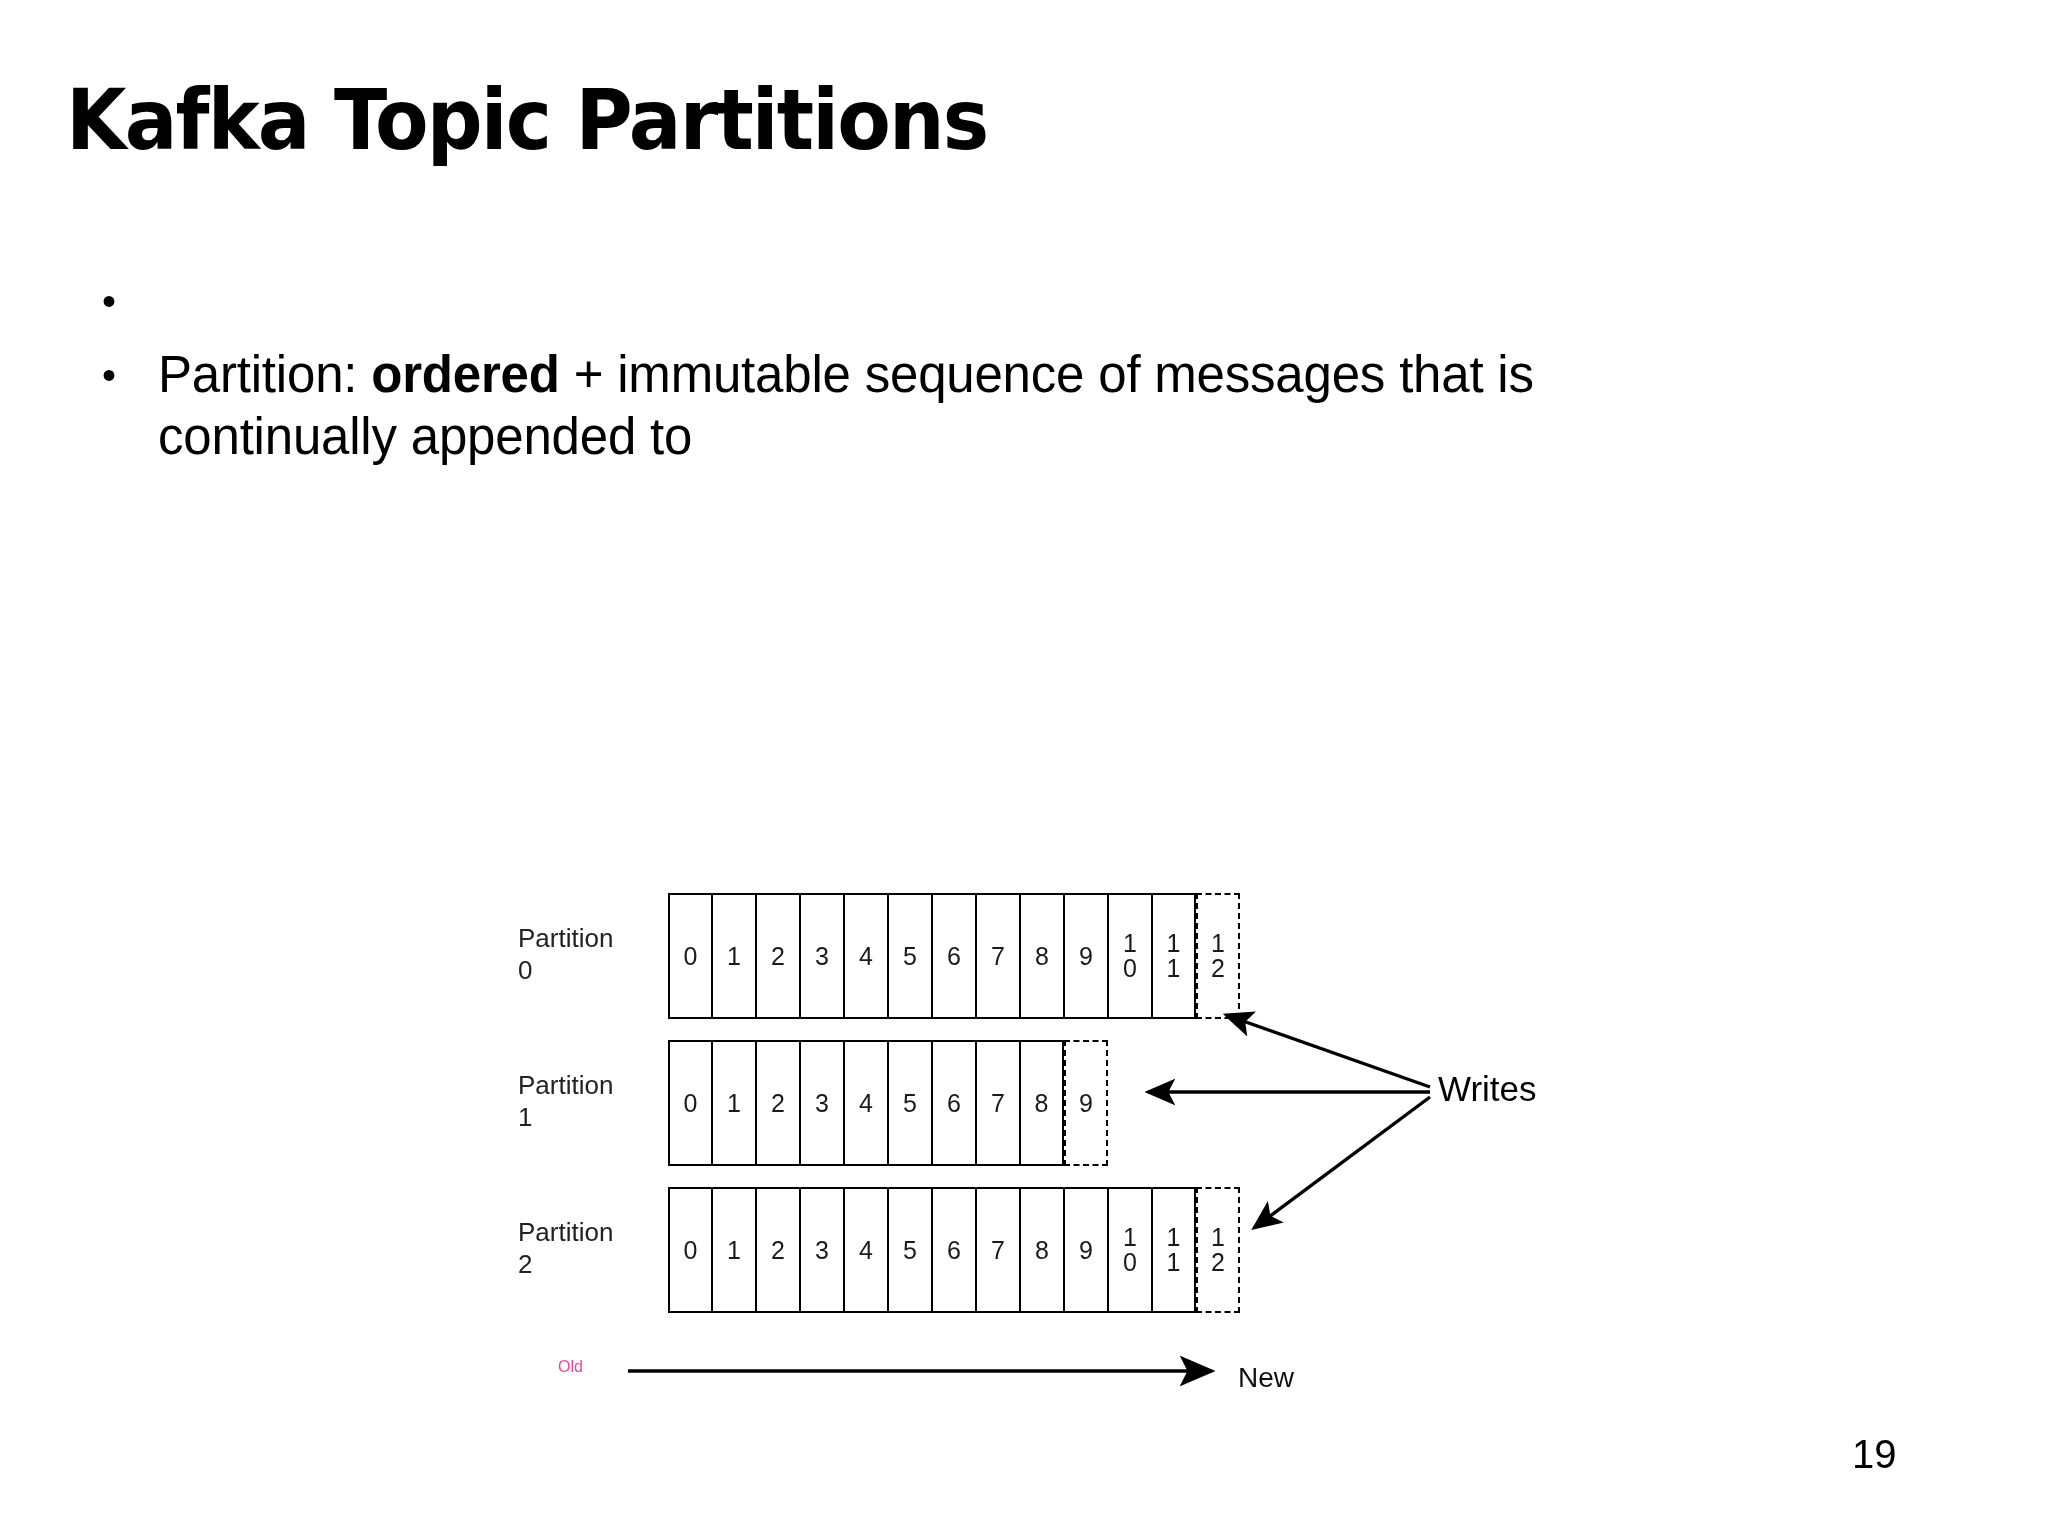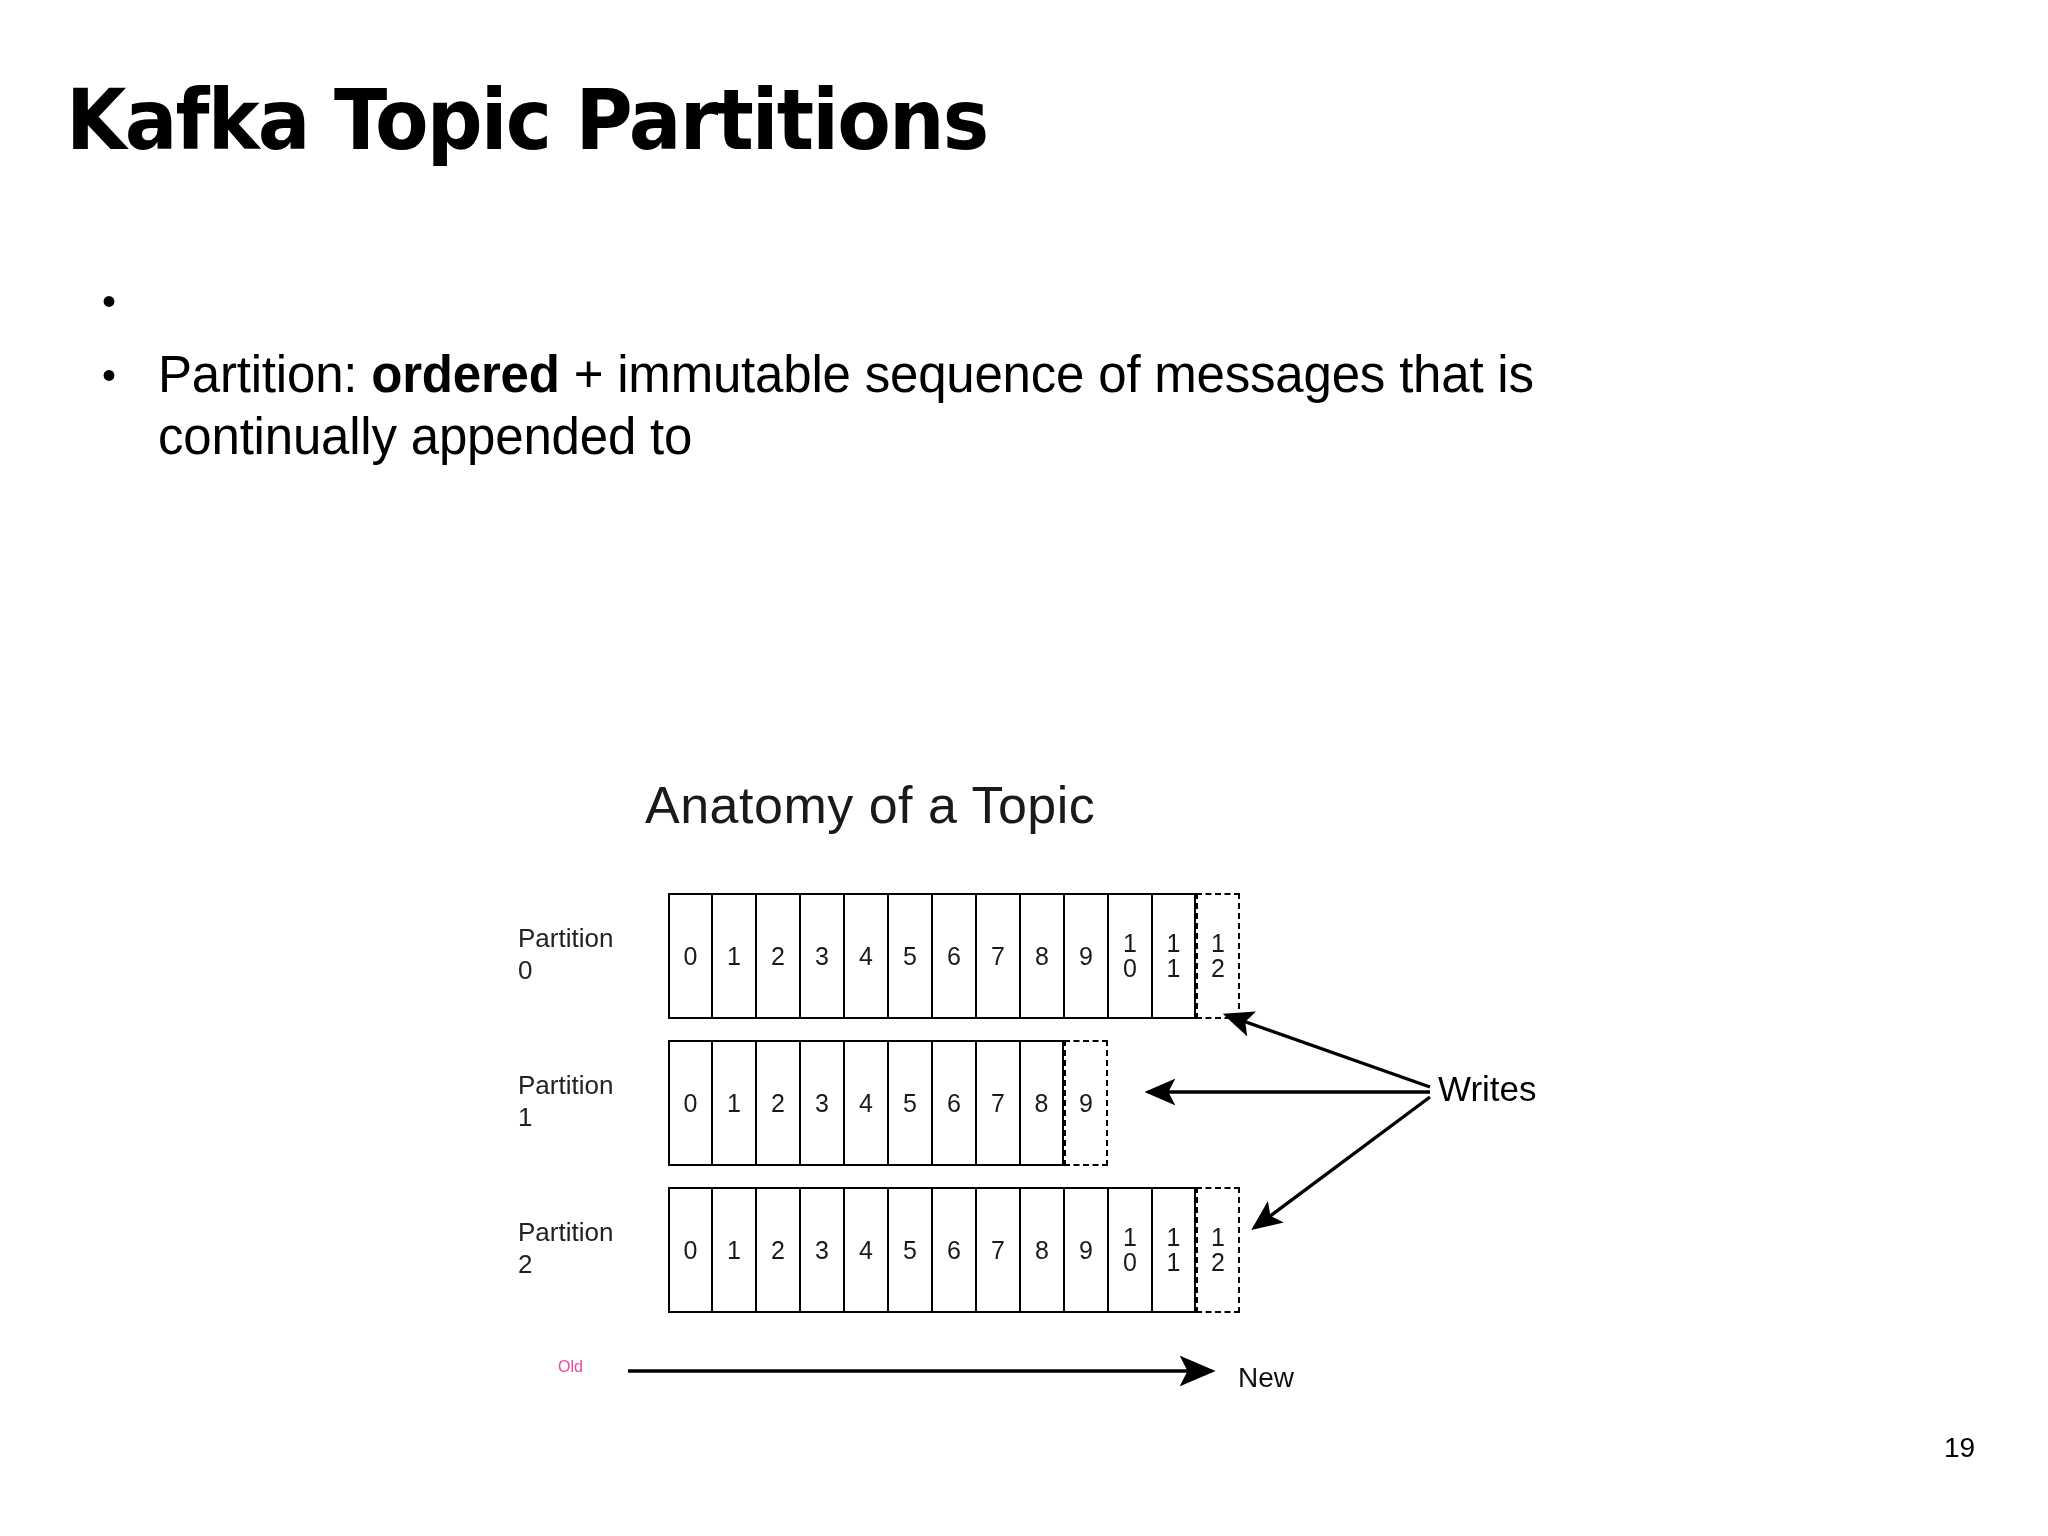--- a/index.html
+++ b/index.html
@@ -166,44 +166,43 @@
     position: absolute;
     left: 1238px;
     top: 1362px;
     font-size: 28px;
     color: #111111;
   }
 
   
   #page-number {
     position: absolute;
-    left: 1944px;
+    left: 1852px;
     top: 1432px;
-    font-size: 28px;
+    font-size: 40px;
     color: #000000;
   }
 </style>
 </head>
 <body>
 
 <div id="slide-title">Kafka Topic Partitions</div>
 
 <div id="bullet-list">
     <div class="bullet-row">
       <div class="bullet-dot">•</div>
     </div>
     <div class="bullet-row">
       <div class="bullet-dot">•</div>
       <div class="bullet-text"><span>Partition: </span><b>ordered</b><span> + immutable sequence of messages that is continually appended to</span></div>
     </div>
   </div>
 
 <div id="diagram">
 
-  <div id="anatomy-title">Anatomy of a Topic</div>
 
   <div id="partitions-container">
       <div class="partition-row" style="top: 173px;">
         <div class="partition-label" style="top: 30px;"><span>Partition</span><span class="pl-num">0</span></div>
         <div class="cells">
           <div class="cell">
             <span>0</span>
           </div>
           <div class="cell">
             <span>1</span>

